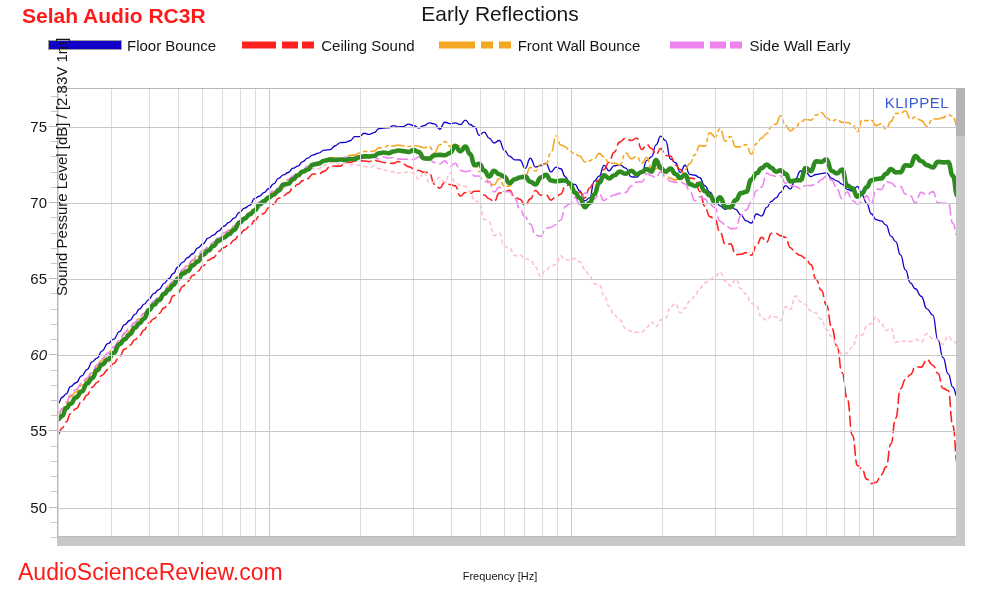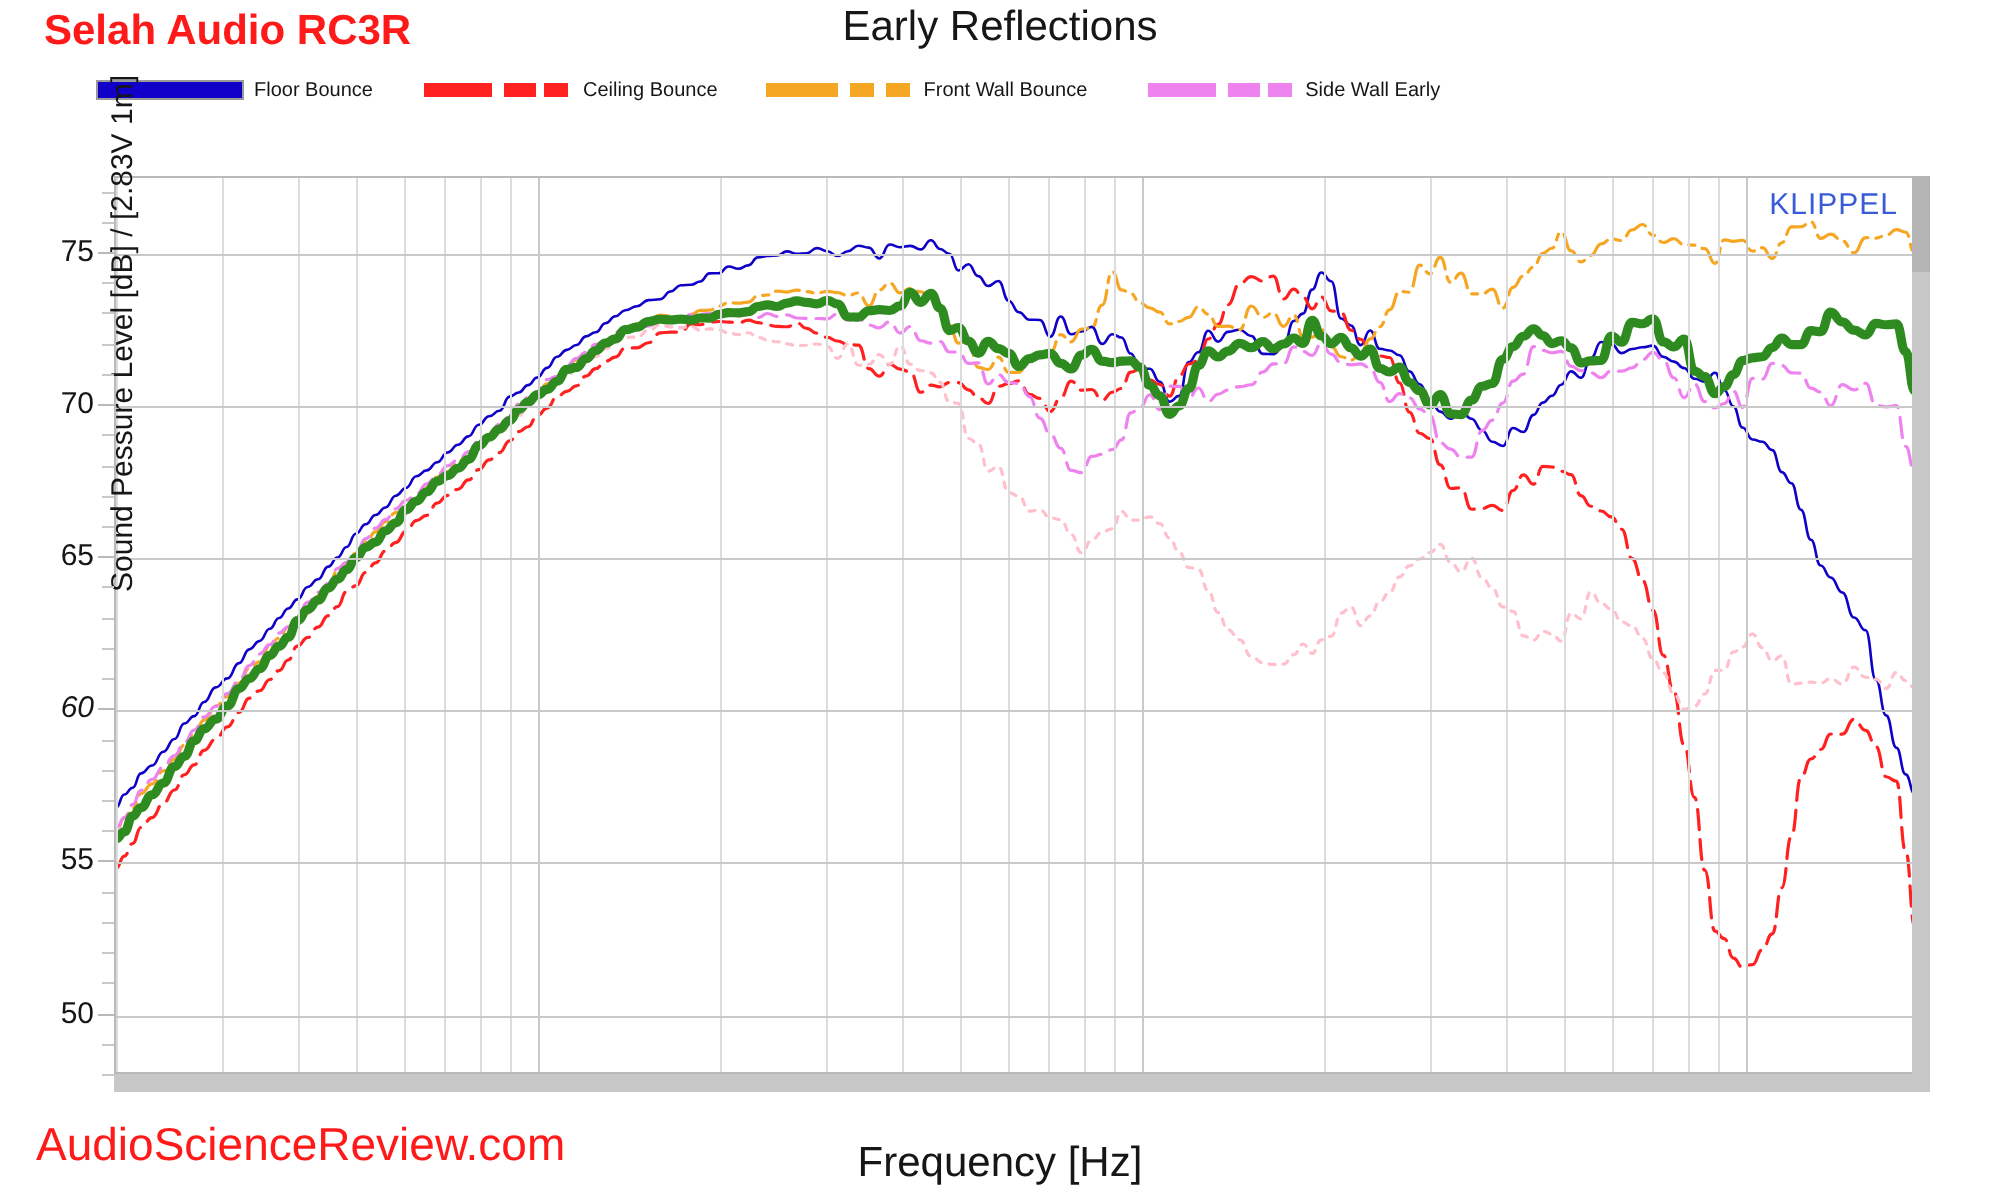--- a/index.html
+++ b/index.html
@@ -29,21 +29,21 @@
     display:flex;align-items:center;height:22px;
     margin-right:14px;
   }
   .legend-item .swatch{
     width:72px;height:22px;position:relative;margin-right:7px;flex:none;
   }
   .legend-item .swatch i{
     position:absolute;top:50%;transform:translateY(-50%);
     height:7px;display:block;
   }
-  .legend-label{font-size:10px;color:#161616;white-space:nowrap;}
+  .legend-label{font-size:15px;color:#161616;white-space:nowrap;}
 
   
   .li-floor{margin-right:26px;}
   .li-ceiling{margin-right:24px;}
   .li-front{margin-right:30px;}
   .li-side{margin-right:0;}
   .li-rear{margin-right:26px;}
 
   
   .plot-wrap{
@@ -88,21 +88,21 @@
     position:absolute;left:-6px;width:6px;height:1px;background:#c9c9c9;
   }
 
   .axis-y-title{
     position:absolute;left:-4px;top:208px;
     font-size:15px;color:#161616;white-space:nowrap;
     transform:rotate(-90deg);transform-origin:left top;
   }
   .axis-x-title{
     position:absolute;left:0;top:570px;width:1000px;text-align:center;
-    font-size:21px;color:#161616;
+    font-size:11px;color:#161616;
   }
   .watermark-brand{
     position:absolute;left:18px;top:559px;
     font-size:23px;color:#ff1a1a;white-space:nowrap;
   }
   .watermark-klippel{
     position:absolute;right:14px;top:6px;
     font-size:15px;color:#3a5bd9;letter-spacing:.5px;
   }
   svg.curves{position:absolute;inset:0;width:100%;height:100%;}
@@ -119,21 +119,21 @@
         <i style="left: 0px; width: 72px; background: rgb(16, 0, 200); height: 8px; border: 1px solid rgb(154, 154, 154);"></i>
       </span>
       <span class="legend-label">Floor Bounce</span>
     </div>
     <div class="legend-item li-ceiling">
       <span class="swatch">
         <i style="left: 0px; width: 34px; background: rgb(255, 32, 32);"></i>
         <i style="left: 40px; width: 16px; background: rgb(255, 32, 32);"></i>
         <i style="left: 60px; width: 12px; background: rgb(255, 32, 32);"></i>
       </span>
-      <span class="legend-label">Ceiling Bounce</span>
+      <span class="legend-label">Ceiling Sound</span>
     </div>
     <div class="legend-item li-front">
       <span class="swatch">
         <i style="left: 0px; width: 36px; background: rgb(245, 166, 35);"></i>
         <i style="left: 42px; width: 12px; background: rgb(245, 166, 35);"></i>
         <i style="left: 60px; width: 12px; background: rgb(245, 166, 35);"></i>
       </span>
       <span class="legend-label">Front Wall Bounce</span>
     </div>
     <div class="legend-item li-side">

